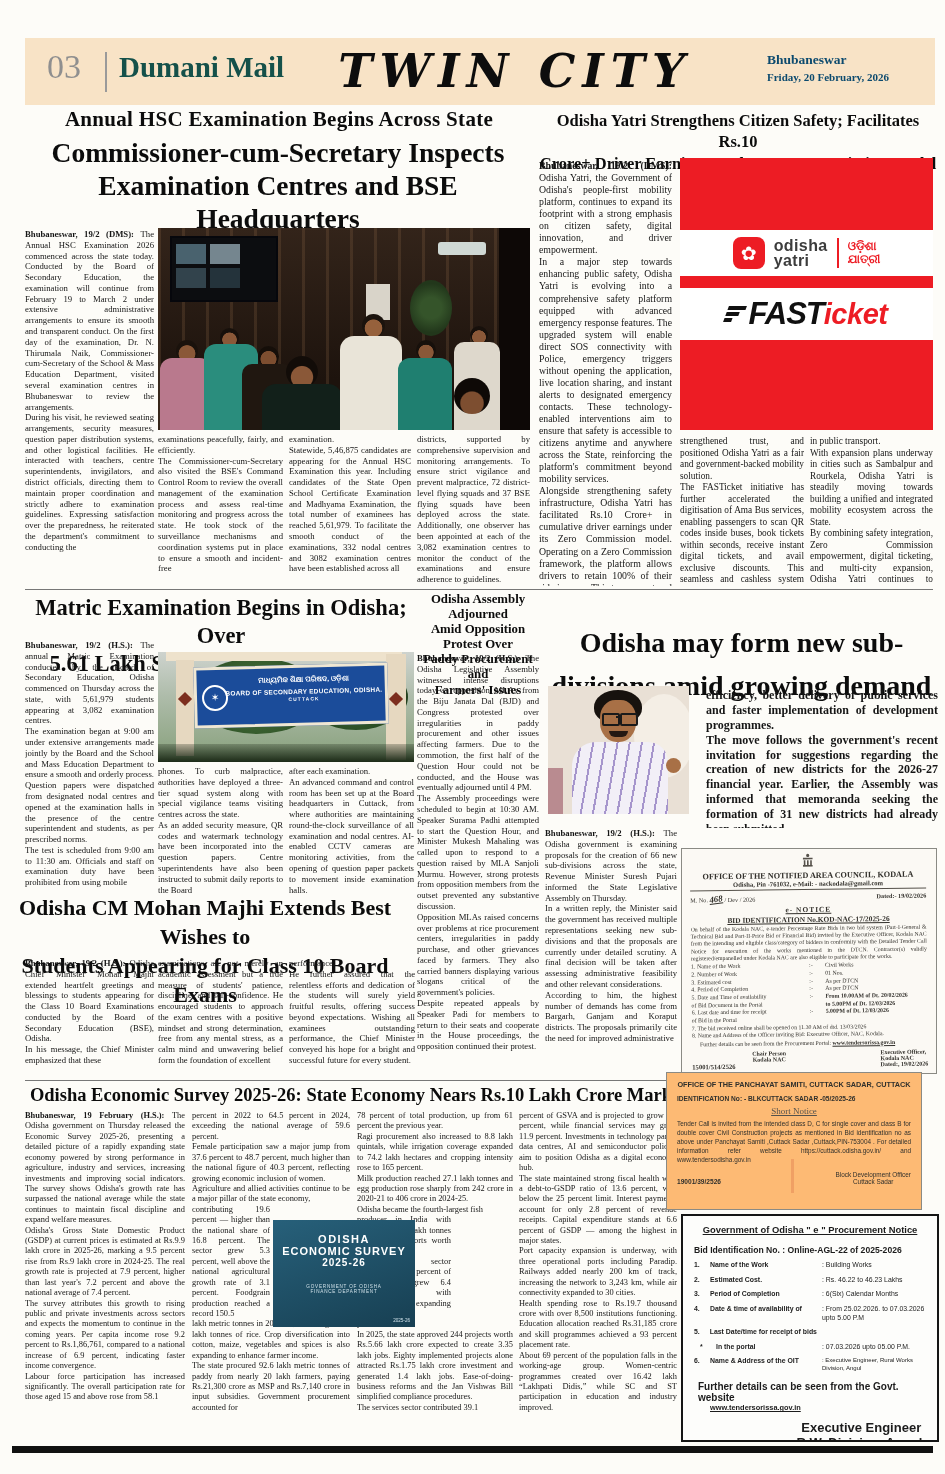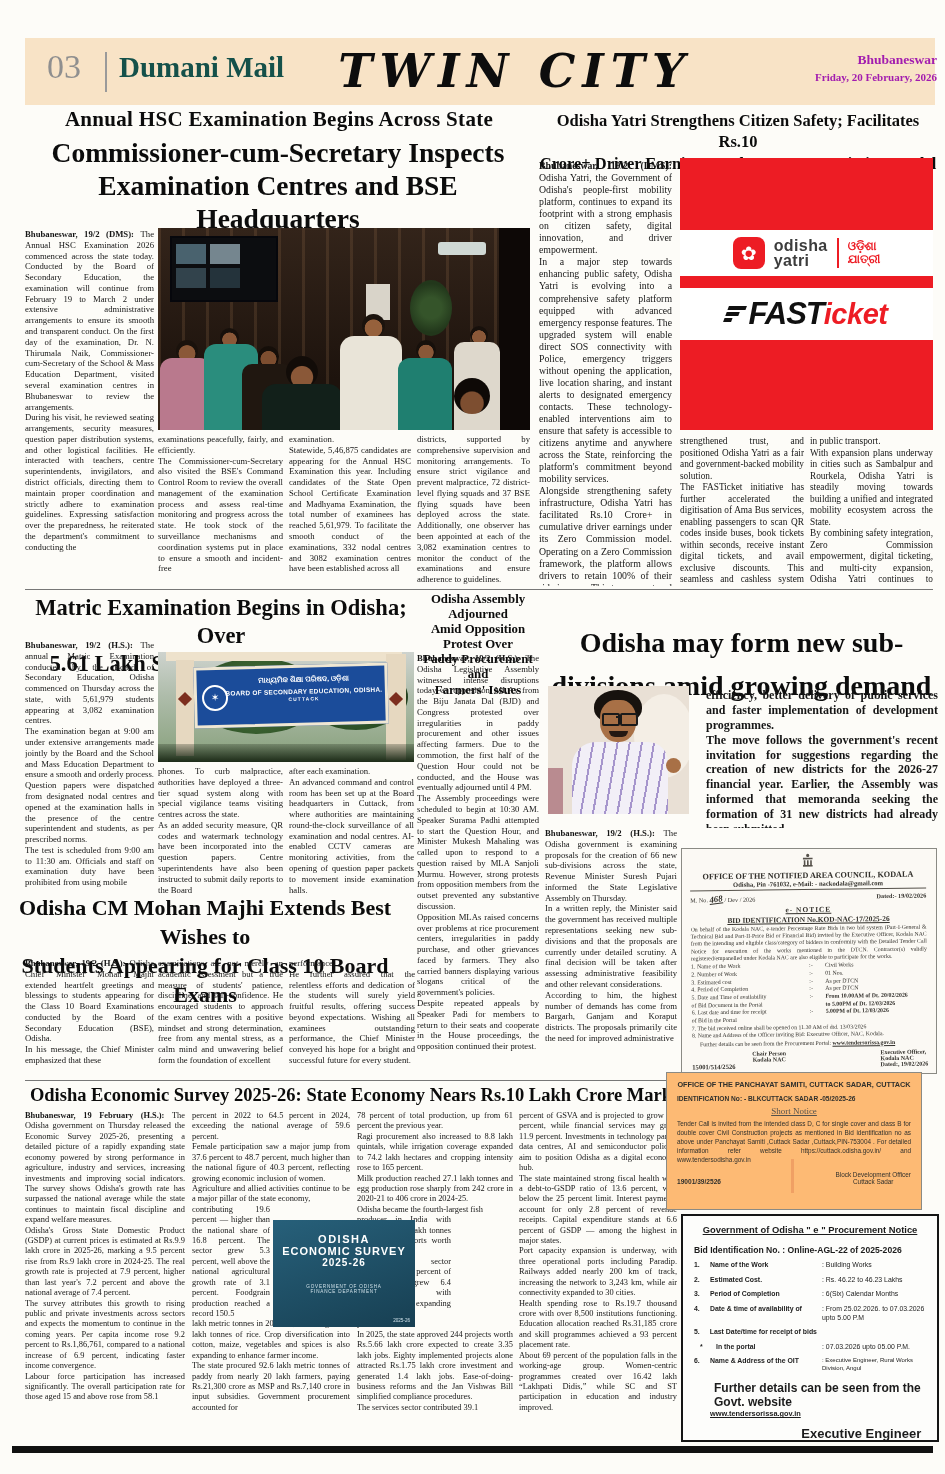--- a/index.html
+++ b/index.html
@@ -34,21 +34,21 @@
 
 <div id="page">
 
   <div class="abs" style="left:25px;top:38px;width:910px;height:67px;background:#f8e3c6;">
     <div class="abs" style="left:22px;top:10px;font-size:34px;color:#8f8f8f;font-family:'Liberation Serif',serif;">03</div>
     <div class="abs" style="left:80px;top:14px;width:2px;height:40px;background:#9a9a9a;"></div>
     <div class="abs" style="left:94px;top:13px;font-size:29px;font-weight:bold;color:#15514a;font-family:'Liberation Serif',serif;">Dumani Mail</div>
     <div class="abs" style="left:290px;top:2px;width:400px;height:62px;line-height:62px;text-align:center;
                 font-family:'DejaVu Serif',serif;font-style:italic;font-weight:bold;font-size:46px;
                 letter-spacing:7px;color:#0d0d0d;">TWIN CITY</div>
-    <div class="abs" style="left:742px;top:14px;width:170px;text-align:right;font-family:'Liberation Serif',serif;color:#a21caf;">
+    <div class="abs" style="left:742px;top:14px;width:170px;text-align:left;font-family:'Liberation Serif',serif;color:#0c4a6e;">
       <div style="font-size:13.5px;font-weight:bold;">Bhubaneswar</div>
       <div style="font-size:11px;font-weight:bold;margin-top:3px;">Friday, 20 February, 2026</div>
     </div>
   </div>
 
   <div class="abs hl" style="left:28px;top:107px;width:502px;font-size:21px;letter-spacing:.3px;">Annual HSC Examination Begins Across State</div>
   <div class="abs hl" style="left:25px;top:136px;width:506px;font-size:27.5px;line-height:1.2;">Commissioner-cum-Secretary Inspects
 Examination Centres and BSE Headquarters</div>
 
   <div class="abs body" style="left:25px;top:229px;width:129px;height:357px;"><b>Bhubaneswar, 19/2 (DMS): </b><span>The Annual HSC Examination 2026 commenced across the state today. Conducted by the Board of Secondary Education, the examination will continue from February 19 to March 2 under extensive administrative arrangements to ensure its smooth and transparent conduct. On the first day of the examination, Dr. N. Thirumala Naik, Commissioner-cum-Secretary of the School &amp; Mass Education Department, visited several examination centres in Bhubaneswar to review the arrangements.
@@ -360,21 +360,21 @@
       <div class="prow" style="margin-left:6px;">
           <span class="pn">*</span>
           <span class="pl" style="width:106px;">In the portal</span>
           <span class="pv">: 07.03.2026 upto 05.00 P.M.</span>
         </div>
       <div class="prow">
           <span class="pn">6.</span>
           <span class="pl">Name &amp; Address of the OIT</span>
           <span class="pv" style="font-size:6px;">: Executive Engineer, Rural Works Division, Angul</span>
         </div>
-      <div style="font-size:12px;font-weight:bold;margin-top:9px;margin-left:20px;">Further details can be seen from the Govt. website</div>
+      <div style="font-size:10px;font-weight:bold;margin-top:9px;margin-left:4px;">Further details can be seen from the Govt. website</div>
       <div class="u" style="font-size:7.4px;font-weight:bold;margin-left:16px;">www.tendersorissa.gov.in</div>
       <div style="display:flex;justify-content:space-between;align-items:flex-end;margin-top:8px;">
         <div style="font-size:6.8px;font-weight:bold;">25001/152/2526</div>
         <div class="pre" style="font-size:13px;font-weight:bold;text-align:center;">Executive Engineer
 R.W. Division, Angul.</div>
       </div>
     </div>
   </div>
 
   <div class="abs" style="left:12px;top:1446px;width:921px;height:7px;background:#111;"></div>

